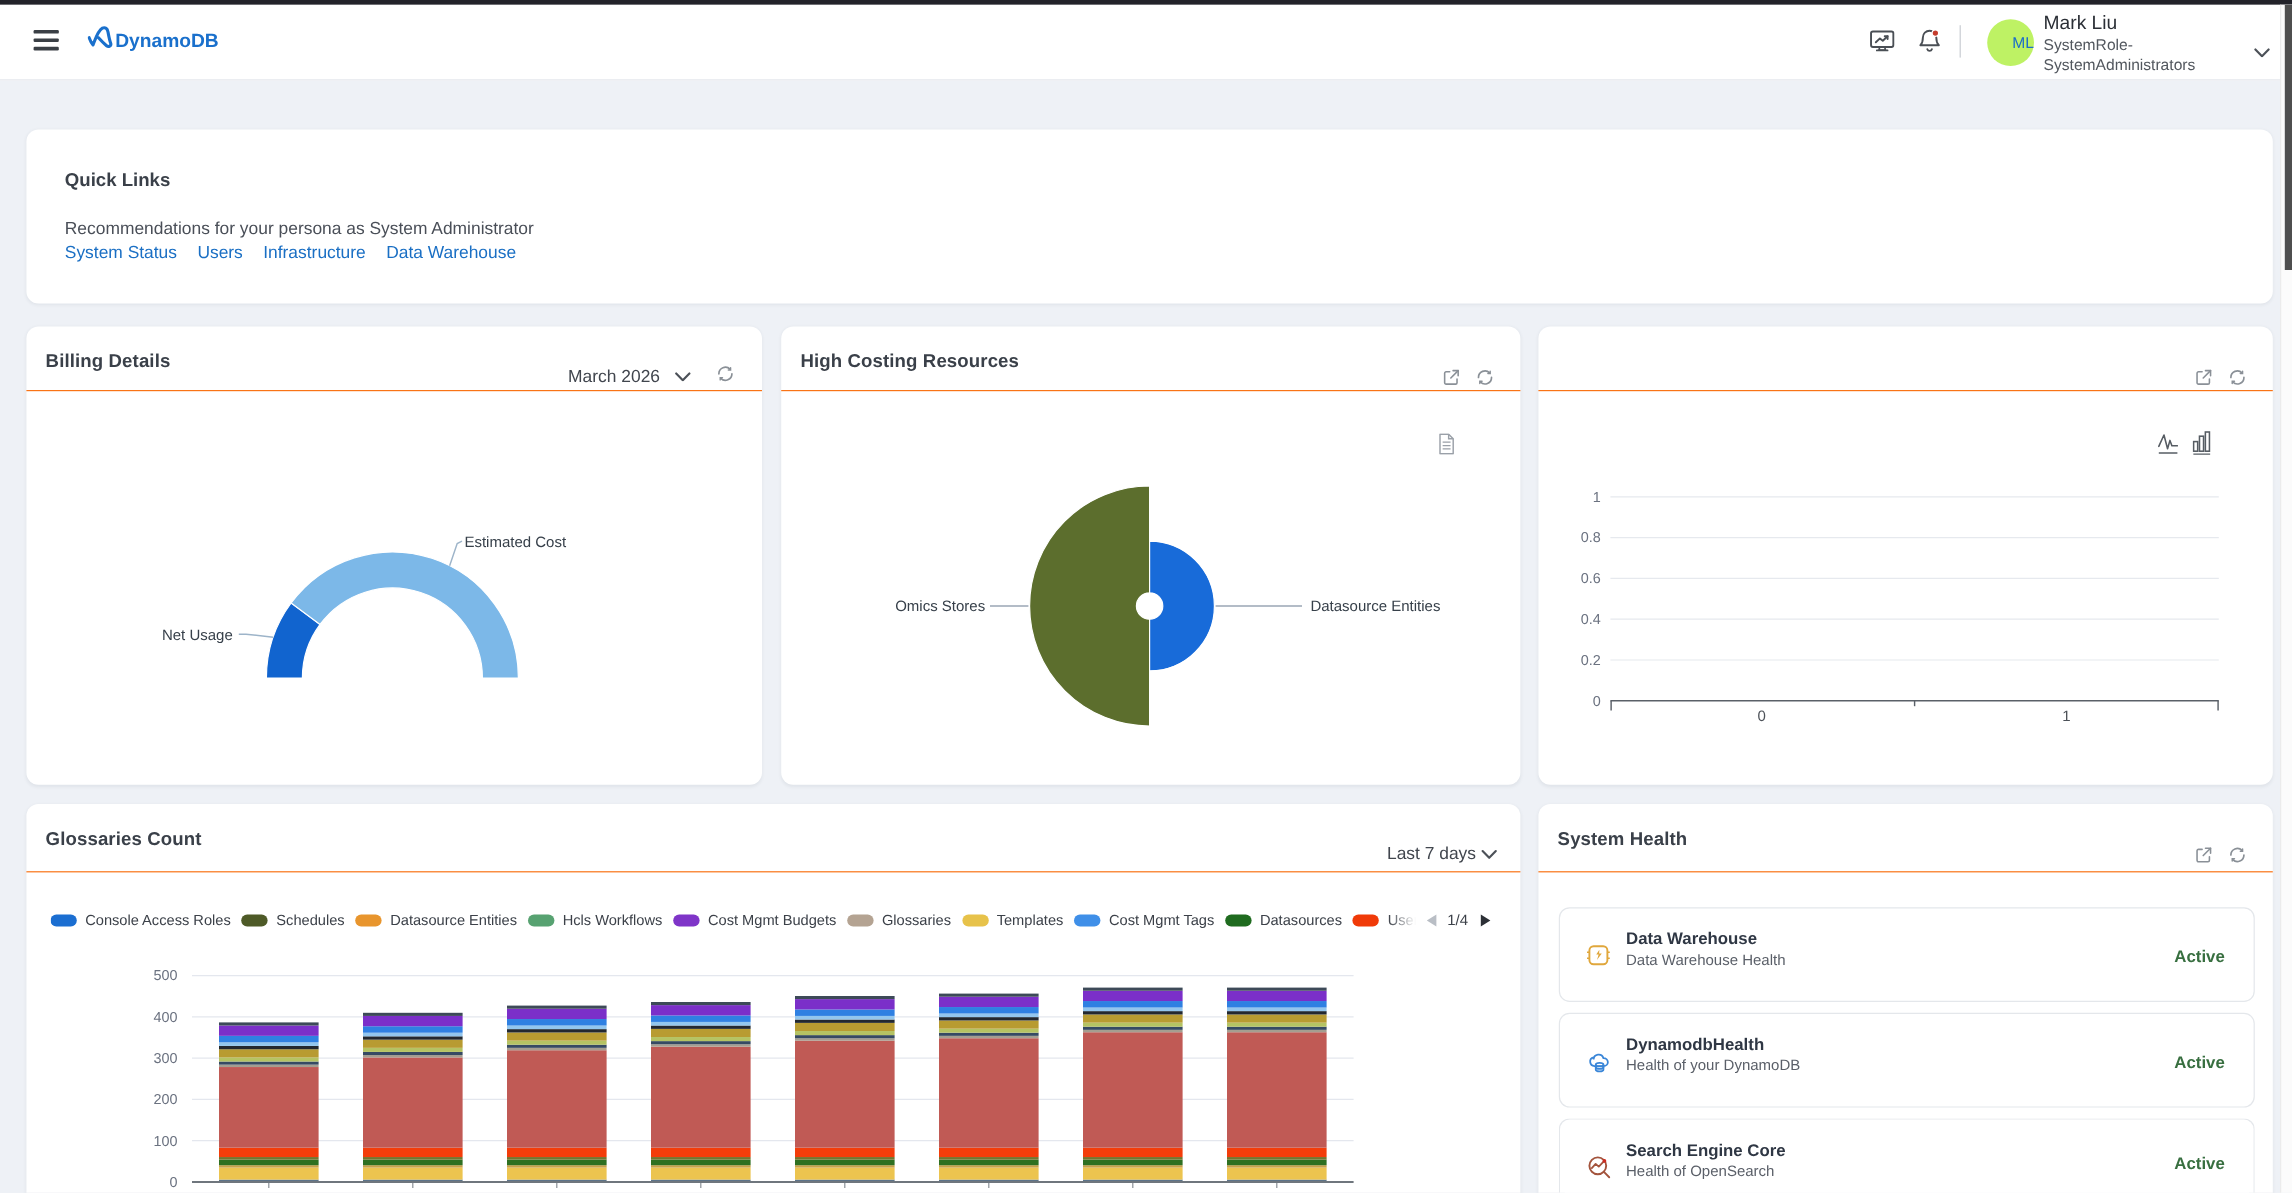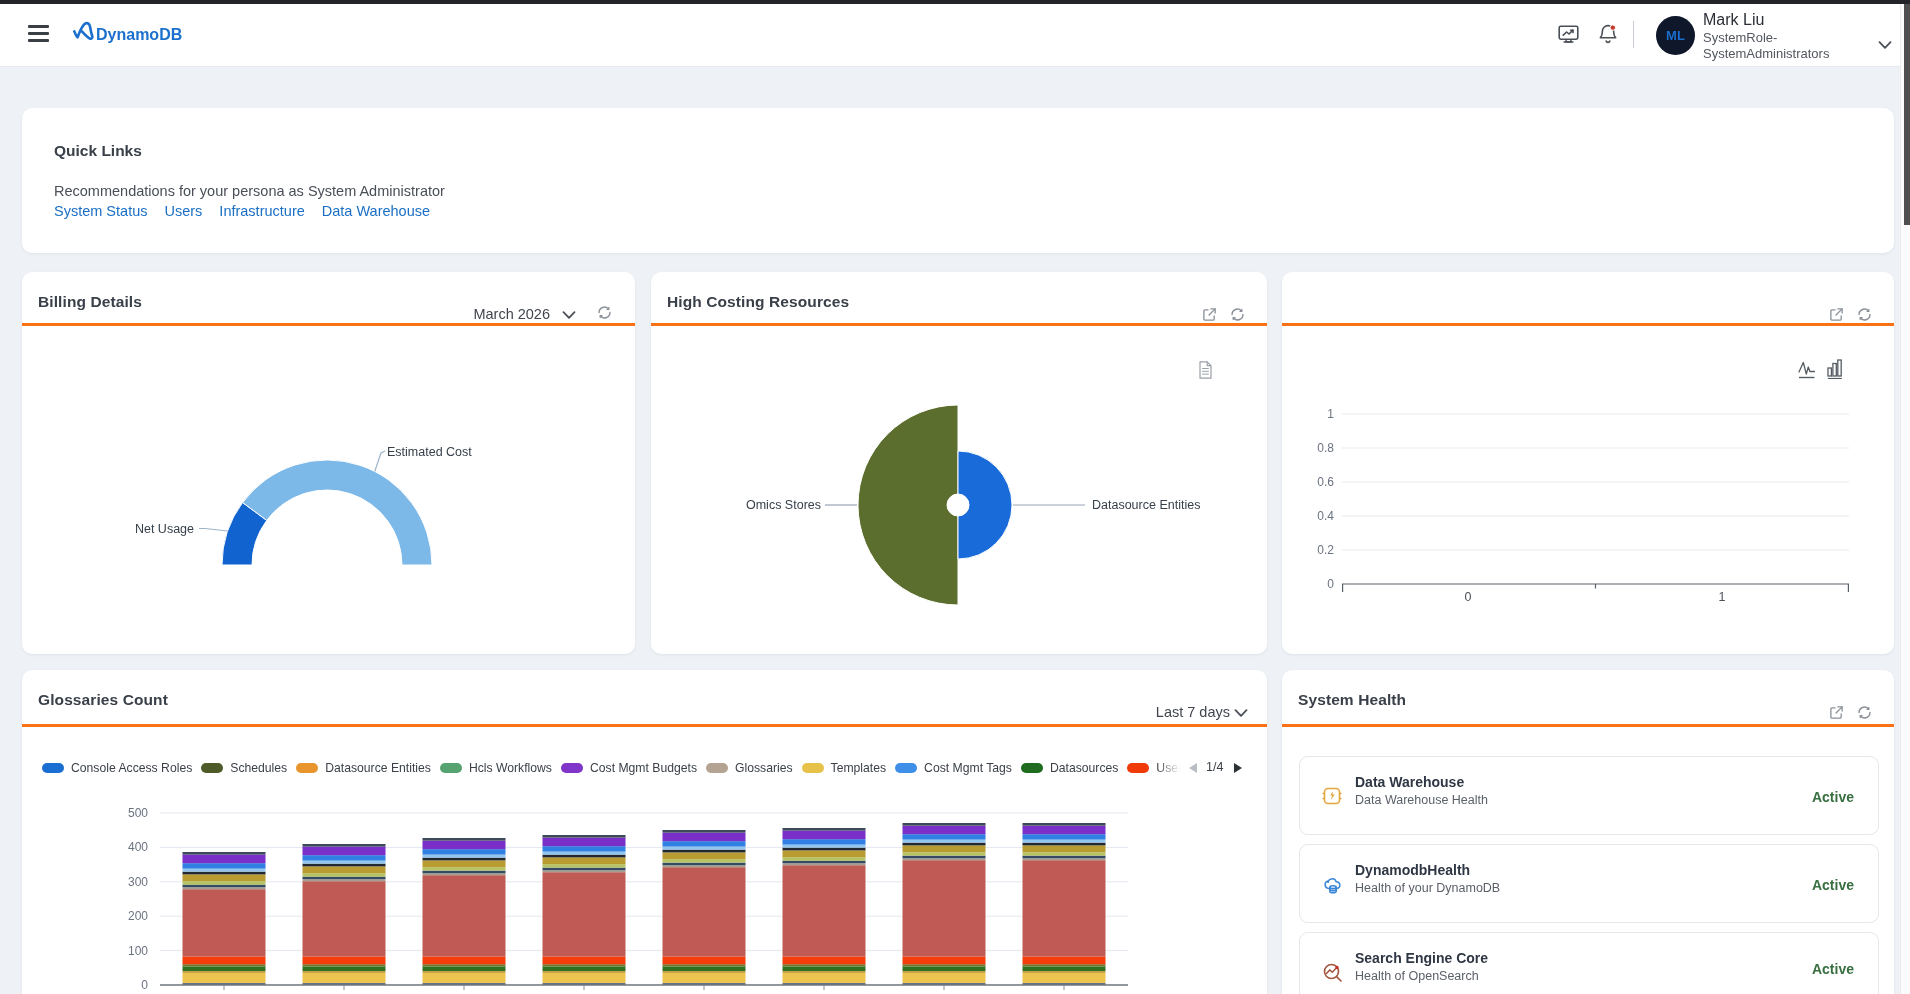--- a/index.html
+++ b/index.html
@@ -1,17 +1,17 @@
 <!DOCTYPE html>
 <html><head><meta charset="utf-8"><style>
 * { margin:0; padding:0; box-sizing:border-box; }
 html,body { width:1910px; height:994px; overflow:hidden; font-family:"Liberation Sans",sans-serif; background:#eef1f6; }
 .abs { position:absolute; }
 .card { position:absolute; background:#fff; border-radius:10px; box-shadow:0 1px 3px rgba(40,50,70,.07); }
-.chead { position:absolute; left:0; top:0; right:0; height:54px; border-bottom:3px solid #f97316; }
+.chead { position:absolute; left:0; top:0; right:0; height:54px; border-bottom:1px solid #f97316; }
 .chead2 { height:57px; }
 .ctitle { position:absolute; left:16px; top:0; line-height:60px; font-size:15.5px; font-weight:700; color:#3a4049; letter-spacing:.1px; }
 .hicons { position:absolute; right:22px; top:15px; height:54px; display:flex; align-items:center; gap:13px; }
 .hic { width:15px; height:15px; }
 .litem { display:inline-flex; align-items:center; margin-right:9px; font-size:12.2px; color:#3c4149; white-space:nowrap; }
 .sw { width:22px; height:10px; border-radius:5px; display:inline-block; margin-right:7px; }
 .shbox { position:absolute; left:17px; width:580px; height:79px; border:1px solid #e4e7eb; border-radius:9px; background:#fff; }
 .shicon { position:absolute; left:21px; top:28px; }
 .shtitle { position:absolute; left:55px; top:17px; font-size:14px; font-weight:700; color:#2f3744; }
 .shsub { position:absolute; left:55px; top:36px; font-size:12.5px; color:#5a5f68; }
@@ -35,21 +35,21 @@
       <path d="M15 5.2h-2.4M15 5.2v2.4" stroke-linecap="round"></path>
       <path d="M8.4 14.2l-.6 2.6h5.4l-.6-2.6" stroke-width="1.4"></path>
       <path d="M6 17h9" stroke-linecap="round" stroke-width="1.4"></path>
     </svg></div>
 <div class="abs" style="left:1598px;top:23px"><svg width="20" height="22" viewBox="0 0 20 22" fill="none" stroke="#4a4f55" stroke-width="1.6">
       <path d="M10 2.6a5.6 5.6 0 0 0-5.6 5.6c0 4.6-1.5 5.8-2.1 6.5h15.4c-.6-.7-2.1-1.9-2.1-6.5A5.6 5.6 0 0 0 10 2.6z" stroke-linejoin="round"></path>
       <path d="M8.1 18a2 2 0 0 0 3.8 0" stroke-linecap="round"></path>
       <circle cx="14.8" cy="4.6" r="2.7" fill="#c43c2c" stroke="#fff" stroke-width="1"></circle>
     </svg></div>
 <div class="abs" style="left:1633px;top:21px;width:1px;height:27px;background:#c9cdd3"></div>
-<div class="abs" style="left:1656px;top:16px;width:39px;height:39px;border-radius:50%;background:#0f172a;text-align:center;line-height:39px;font-size:13px;font-weight:700;color:#1b6dcb">ML</div>
+<div class="abs" style="left:1656px;top:16px;width:39px;height:39px;border-radius:50%;background:#bef264;text-align:right;line-height:39px;font-size:13px;font-weight:400;color:#1b6dcb">ML</div>
 <div class="abs" style="left:1703px;top:11px;font-size:16px;font-weight:500;color:#2b2f36">Mark Liu</div>
 <div class="abs" style="left:1703px;top:30px;font-size:13px;color:#52575e;line-height:15.5px">SystemRole-<br>SystemAdministrators</div>
 <div class="abs" style="left:1878px;top:35px"><svg width="14" height="8" viewBox="0 0 14 8" fill="none" stroke="#4c5158" stroke-width="1.8" stroke-linecap="round" stroke-linejoin="round">
       <path d="M1.5 1.2L7 6.8l5.5-5.6"></path>
     </svg></div>
 <div class="abs" style="left:1900px;top:4px;width:10px;height:990px;background:#fbfbfb;border-left:1px solid #ebebeb"></div>
 <div class="abs" style="left:1904px;top:4px;width:6px;height:221px;background:#4f4f4f"></div>
 
 <div class="card" style="left:22px;top:108px;width:1872px;height:145px">
   <div class="abs" style="left:32px;top:34px;font-size:15.5px;font-weight:700;color:#3a4049">Quick Links</div>

